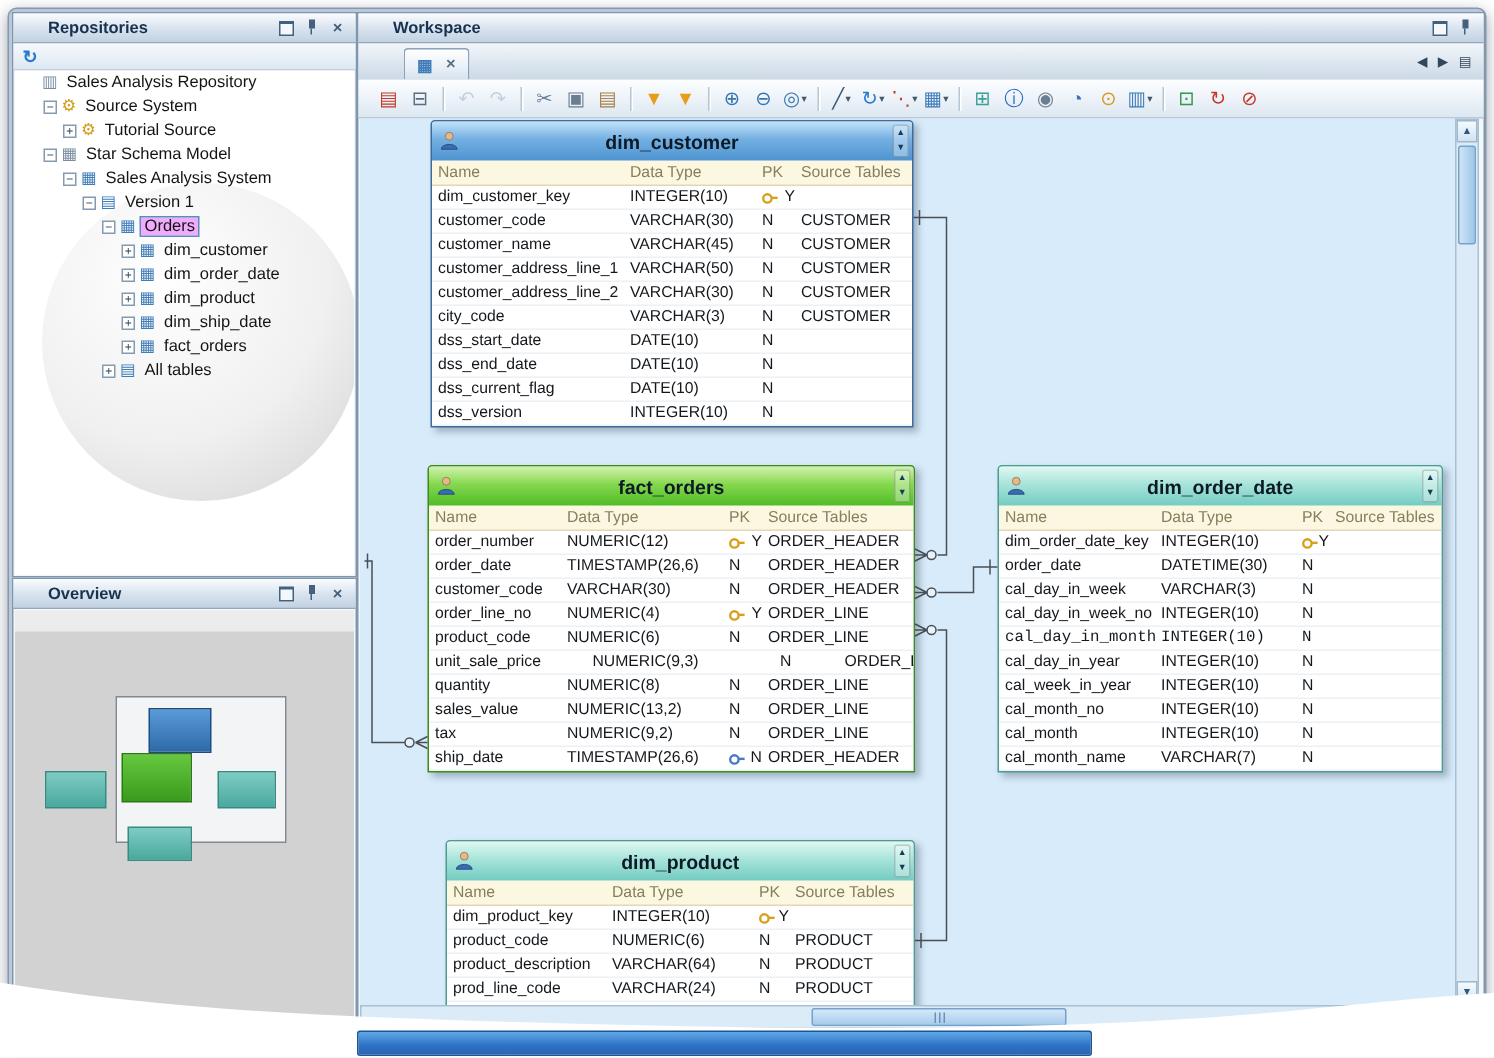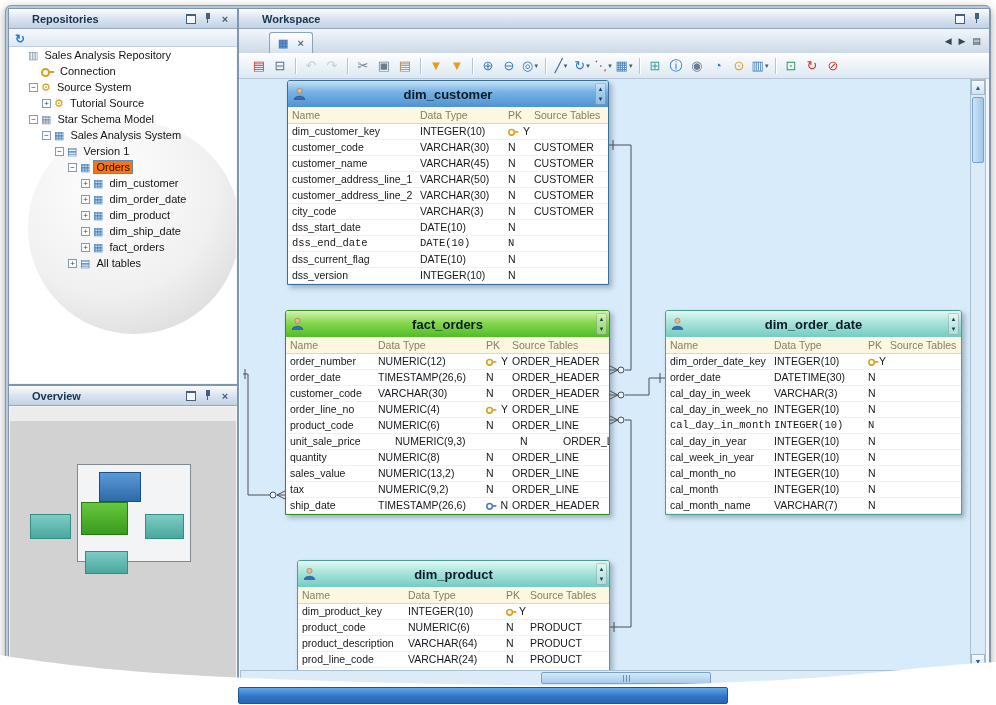--- a/index.html
+++ b/index.html
@@ -28,21 +28,21 @@
   .tree{position:absolute;left:1px;top:38px;right:1px;bottom:1px;background:#fff;overflow:hidden;}
   .tree::after{content:"";position:absolute;left:18px;top:75px;width:212px;height:212px;border-radius:50%;
                background:radial-gradient(circle at 38% 30%,#ffffff,#f0f0f0 55%,#e0e0e0 78%,#ececec);z-index:0;}
   .titem{position:relative;display:flex;align-items:center;height:16px;font-size:11px;color:#141414;z-index:1;white-space:nowrap;}
   .exp{width:9px;height:9px;border:1px solid #839ab0;background:#fff;font-size:8px;line-height:7px;text-align:center;
        margin-right:3px;color:#2c3e50;flex:none;box-sizing:border-box;}
   .exp-sp{width:12px;flex:none;}
   .ticon{margin-right:4px;flex:none;}
   .glyph{font-size:11px;line-height:13px;}
   .tlabel{padding:0 2px;}
-  .titem.sel .tlabel{background:#f97316;outline:1px solid #5a8cc0;}
+  .titem.sel .tlabel{background:#f0abfc;outline:1px solid #5a8cc0;}
   
   .key{display:inline-block;position:relative;width:13px;height:9px;vertical-align:middle;}
   .key::before{content:"";position:absolute;left:0;top:1px;width:5px;height:5px;border:2px solid #d8a01e;border-radius:50%;}
   .key::after{content:"";position:absolute;left:8px;top:4px;width:5px;height:2px;background:#d8a01e;box-shadow:2px 2px 0 -1px #d8a01e;}
   .key.blue::before{border-color:#4a7ac4;}
   .key.blue::after{background:#4a7ac4;box-shadow:2px 2px 0 -1px #4a7ac4;}
   .key.sm{transform:scale(.8);transform-origin:left center;margin-right:0px;}
   
   .overview{left:2px;top:379px;width:228px;height:300px;}
   .ov-body{position:absolute;left:1px;top:21px;right:1px;bottom:1px;background:#ececec;overflow:hidden;}
@@ -127,25 +127,20 @@
         </span>
       </header>
       <div class="rep-toolbar">
         <span class="rep-refresh">↻</span>
       </div>
       <div class="tree" id="tree">
           <div class="titem" style="padding-left: 6px;">
             <span class="exp-sp"></span>
             <span class="ticon glyph" style="color: rgb(122, 142, 162);">▥</span>
             <span class="tlabel">Sales Analysis Repository</span>
-          </div>
-          <div class="titem" style="padding-left: 19px;">
-            <span class="exp-sp"></span>
-            <span class="ticon key"></span>
-            <span class="tlabel">Connection</span>
           </div>
           <div class="titem" style="padding-left: 19px;">
             <span class="exp">−</span>
             <span class="ticon glyph" style="color: rgb(210, 155, 24);">⚙</span>
             <span class="tlabel">Source System</span>
           </div>
           <div class="titem" style="padding-left: 32px;">
             <span class="exp">+</span>
             <span class="ticon glyph" style="color: rgb(210, 155, 24);">⚙</span>
             <span class="tlabel">Tutorial Source</span>
@@ -420,21 +415,21 @@
               <span>VARCHAR(3)</span>
               <span>N</span>
               <span>CUSTOMER</span>
             </div>
             <div class="erow edata" style="grid-template-columns: 128px 88px 26px 1fr;">
               <span>dss_start_date</span>
               <span>DATE(10)</span>
               <span>N</span>
               <span></span>
             </div>
-            <div class="erow edata" style="grid-template-columns: 128px 88px 26px 1fr; font-family: Liberation Mono, monospace;">
+            <div class="erow edata" style="grid-template-columns: 128px 88px 26px 1fr;">
               <span>dss_end_date</span>
               <span>DATE(10)</span>
               <span>N</span>
               <span></span>
             </div>
             <div class="erow edata" style="grid-template-columns: 128px 88px 26px 1fr;">
               <span>dss_current_flag</span>
               <span>DATE(10)</span>
               <span>N</span>
               <span></span>

